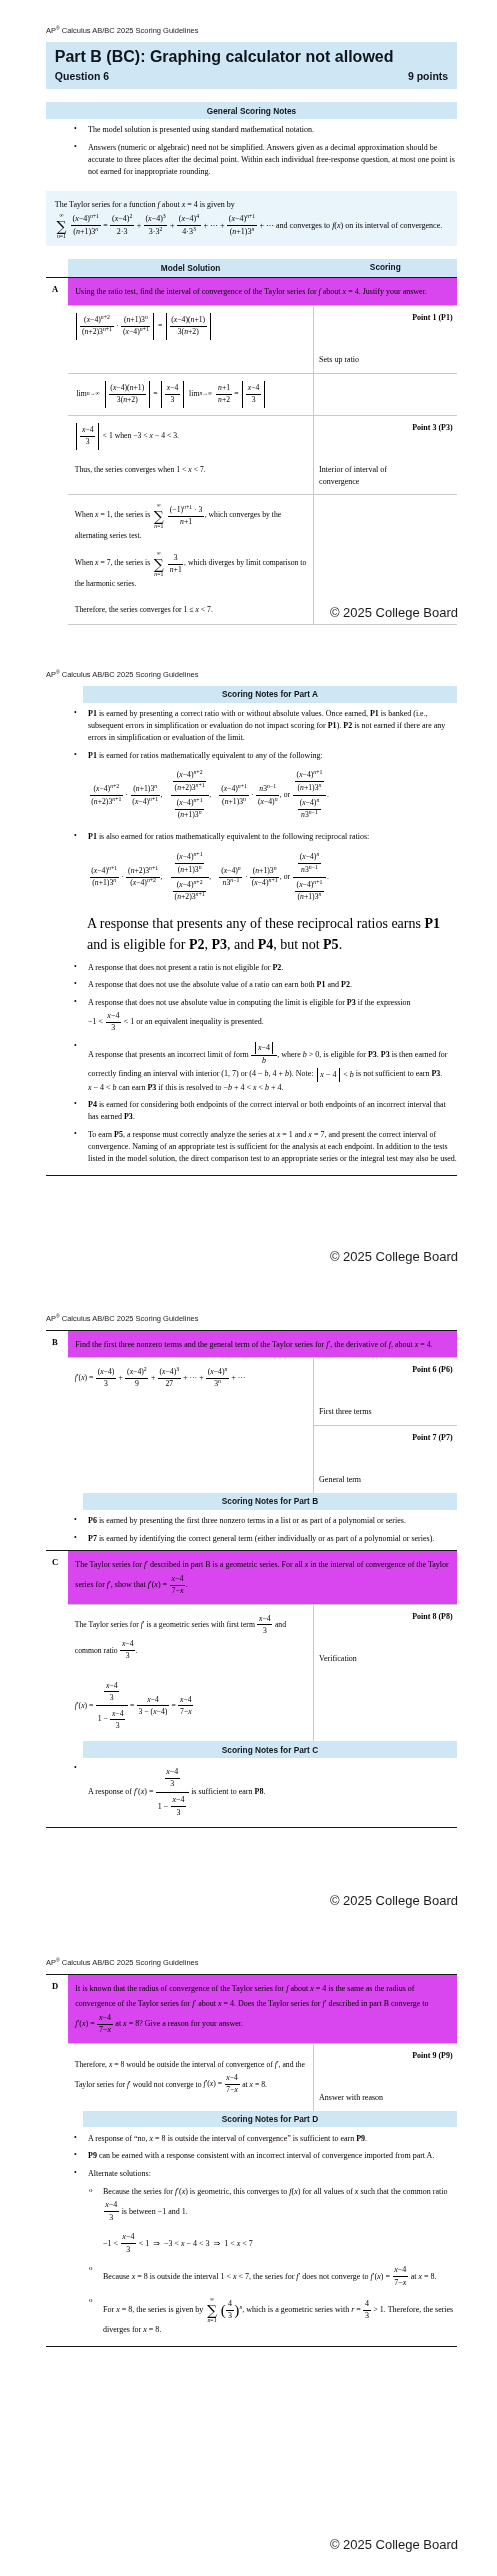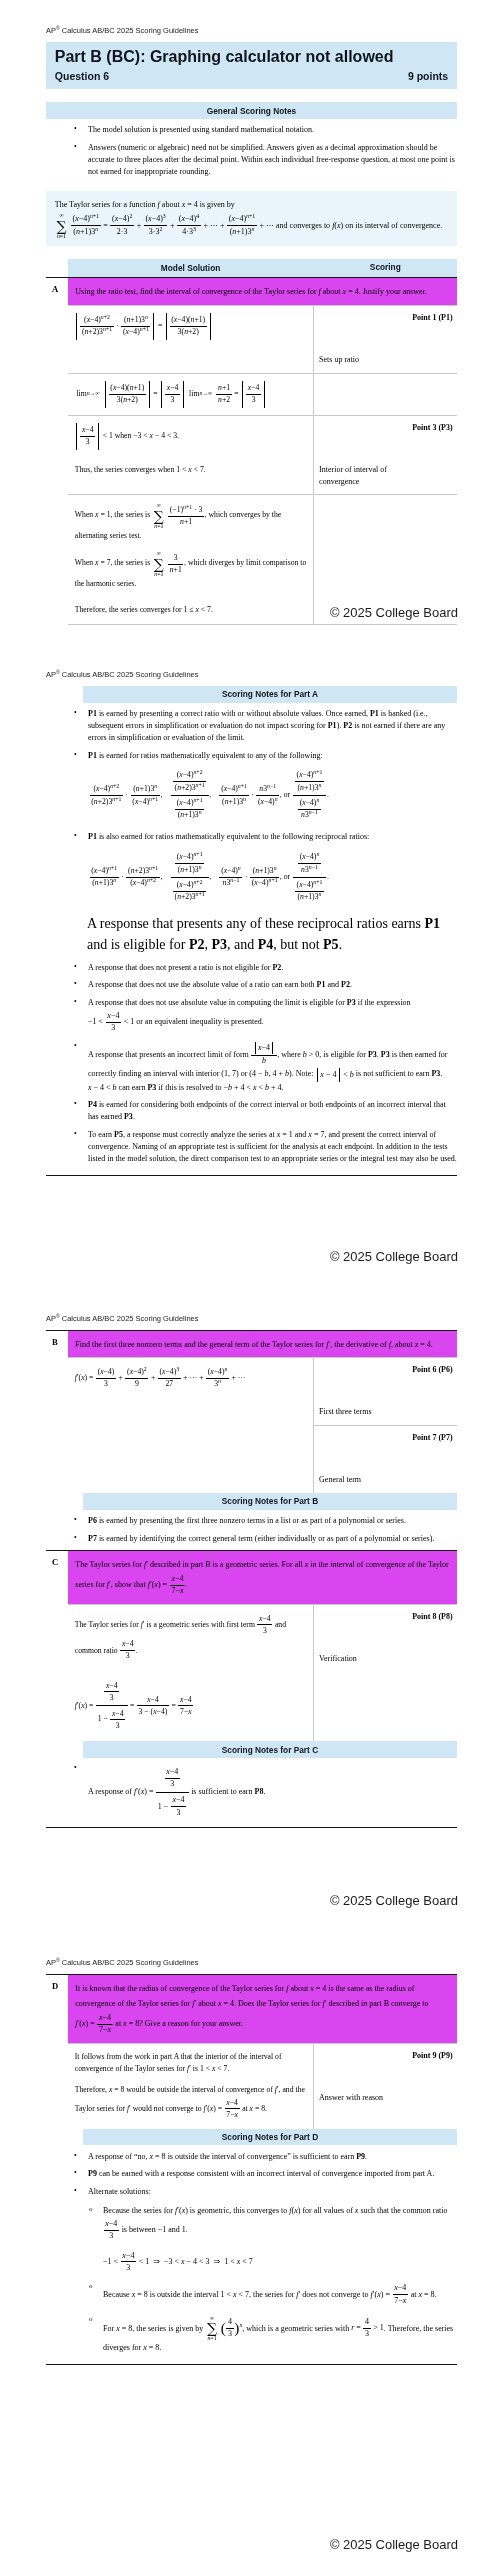--- a/index.html
+++ b/index.html
@@ -265,21 +265,20 @@
   <div class="phead"><span>AP<span class="sup"><span>®</span></span> Calculus AB/BC 2025 Scoring Guidelines</span></div>
   <div class="content">
     <div class="thick"></div>
     <div class="part-row">
       <div class="plab">D</div>
       <div class="pq"><span>It is known that the radius of convergence of the Taylor series for <span class="m"><i>f</i></span> about <span class="m"><i>x</i> = 4</span> is the same as the radius of convergence of the Taylor series for <span class="m"><i>f</i>′</span> about <span class="m"><i>x</i> = 4</span>. Does the Taylor series for <span class="m"><i>f</i>′</span> described in part B converge to <span class="m"><i>f</i>′(<i>x</i>) = <span class="frac"><span class="num"><span class="m"><i>x</i>−4</span></span><span class="den"><span class="m">7−<i>x</i></span></span></span></span> at <span class="m"><i>x</i> = 8</span>? Give a reason for your answer.</span></div>
     </div>
     <div class="tbody">
       <div class="trow">
         <div class="tsol">
-          <div><span>It follows from the work in part A that the interior of the interval of convergence of the Taylor series for <span class="m"><i>f</i>′</span> is <span class="m">1 &lt; <i>x</i> &lt; 7</span>.</span></div>
           <div class="mt"><span>Therefore, <span class="m"><i>x</i> = 8</span> would be outside the interval of convergence of <span class="m"><i>f</i>′</span>, and the Taylor series for <span class="m"><i>f</i>′</span> would not converge to <span class="m"><i>f</i>′(<i>x</i>) = <span class="frac"><span class="num"><span class="m"><i>x</i>−4</span></span><span class="den"><span class="m">7−<i>x</i></span></span></span></span> at <span class="m"><i>x</i> = 8</span>.</span></div>
         </div>
         <div class="tscr">
             <span class="lbl">Answer with reason</span>
             <span class="pt">Point 9 (P9)</span>
           </div>
       </div>
     </div>
     <div class="nband">Scoring Notes for Part D</div>
     <div class="nbullets">

